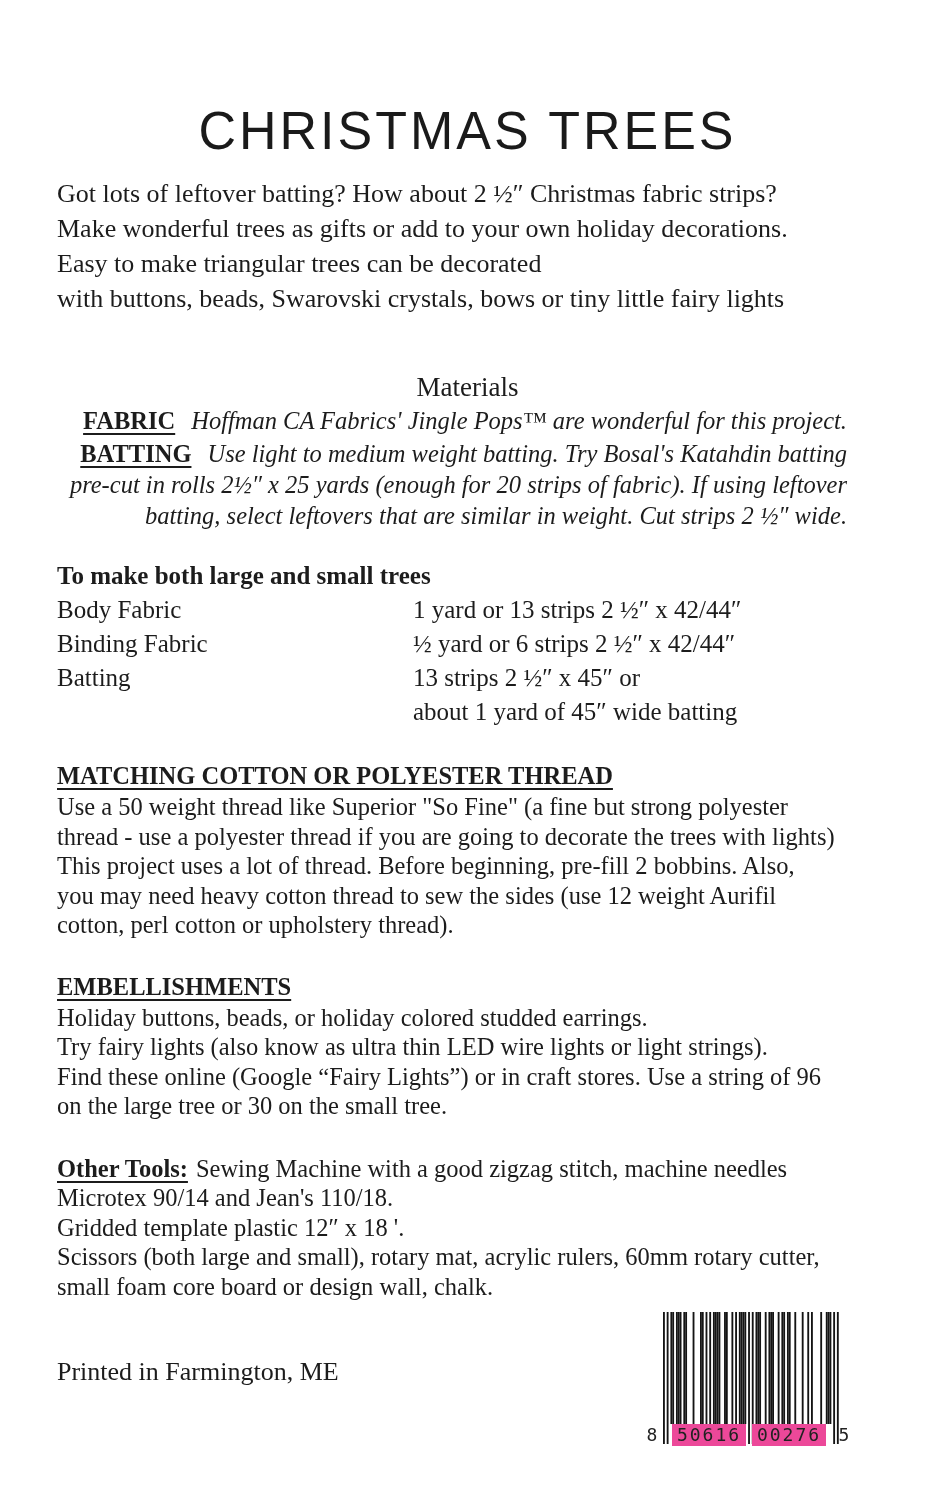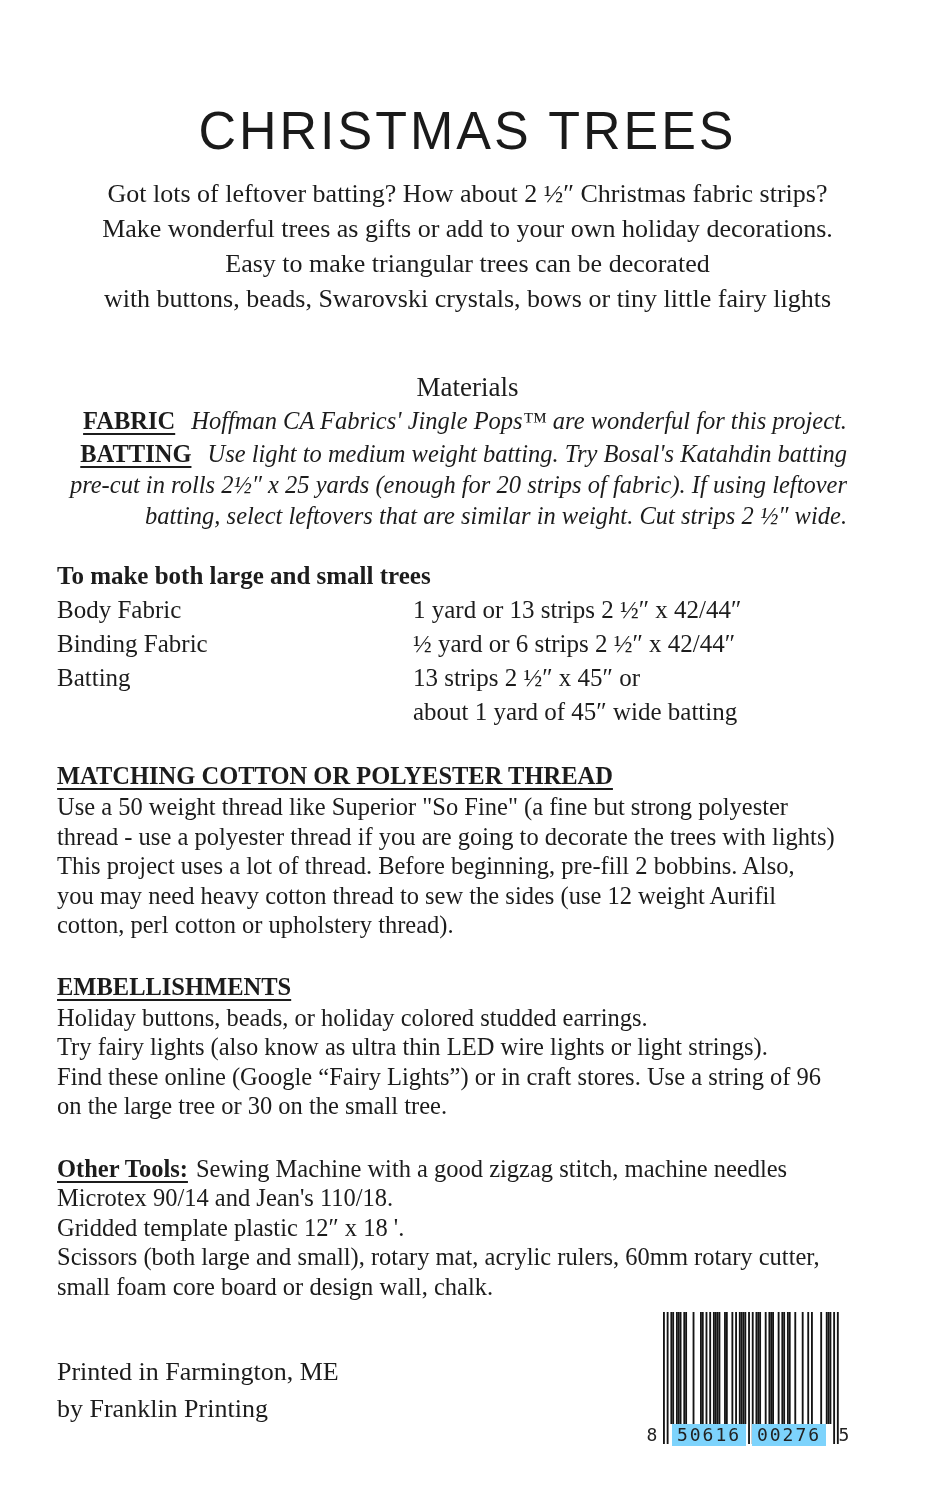--- a/index.html
+++ b/index.html
@@ -20,21 +20,21 @@
     font-family: "Liberation Sans", sans-serif;
     font-weight: 100;
     font-size: 52px;
     letter-spacing: 3px;
     color: #1a1a1a;
     transform: scaleY(1.04);
   }
 
   .intro {
     margin-top: 16px;
-    text-align: center;
+    text-align: left;
     font-size: 26px;
     line-height: 35px;
   }
 
   .h-materials {
     margin-top: 56px;
     text-align: center;
     font-size: 27px;
     font-weight: normal;
   }
@@ -95,21 +95,21 @@
   .barcode svg { position: absolute; left: 0; top: 0; }
   .barcode svg rect { fill: #141414; }
   .bc-digit, .bc-group {
     position: absolute;
     top: 112px;
     height: 22px;
     font-family: "DejaVu Sans Mono", monospace;
     font-size: 18px;
     letter-spacing: 2px;
     color: #222;
-    background: #7dd3fc;
+    background: #ec4899;
     text-align: center;
     line-height: 22px;
   }
   .bc-d-left  { left: 0px;   width: 14px; background: transparent; }
   .bc-g-1     { left: 26px;  width: 74px; }
   .bc-g-2     { left: 106px; width: 74px; }
   .bc-d-right { left: 192px; width: 14px; background: transparent; }
 </style>
 </head>
 <body>
@@ -166,21 +166,20 @@
     <div class="sec">
       <p class="para"><span class="lbl" style="margin-right:8px;">Other Tools:</span><span>Sewing Machine with a good zigzag stitch, machine needles Microtex 90/14 and Jean's 110/18.</span></p>
       <p class="para">Gridded template plastic 12″ x 18 '.</p>
       <p class="para">Scissors (both large and small), rotary mat, acrylic rulers, 60mm rotary cutter, small foam core board or design wall, chalk.</p>
     </div>
 
   </div>
 
   <div class="footer-credit">
     <div>Printed in Farmington, ME</div>
-    <div>by Franklin Printing</div>
   </div>
 
   <div class="barcode">
     <svg id="bc-svg" width="212" height="132" viewBox="0 0 212 132">
         <rect x="17.00" y="0" width="1.85" height="132"></rect>
         <rect x="20.70" y="0" width="1.85" height="132"></rect>
         <rect x="24.40" y="0" width="1.85" height="112"></rect>
         <rect x="26.25" y="0" width="1.85" height="112"></rect>
         <rect x="29.95" y="0" width="1.85" height="112"></rect>
         <rect x="31.80" y="0" width="1.85" height="112"></rect>

